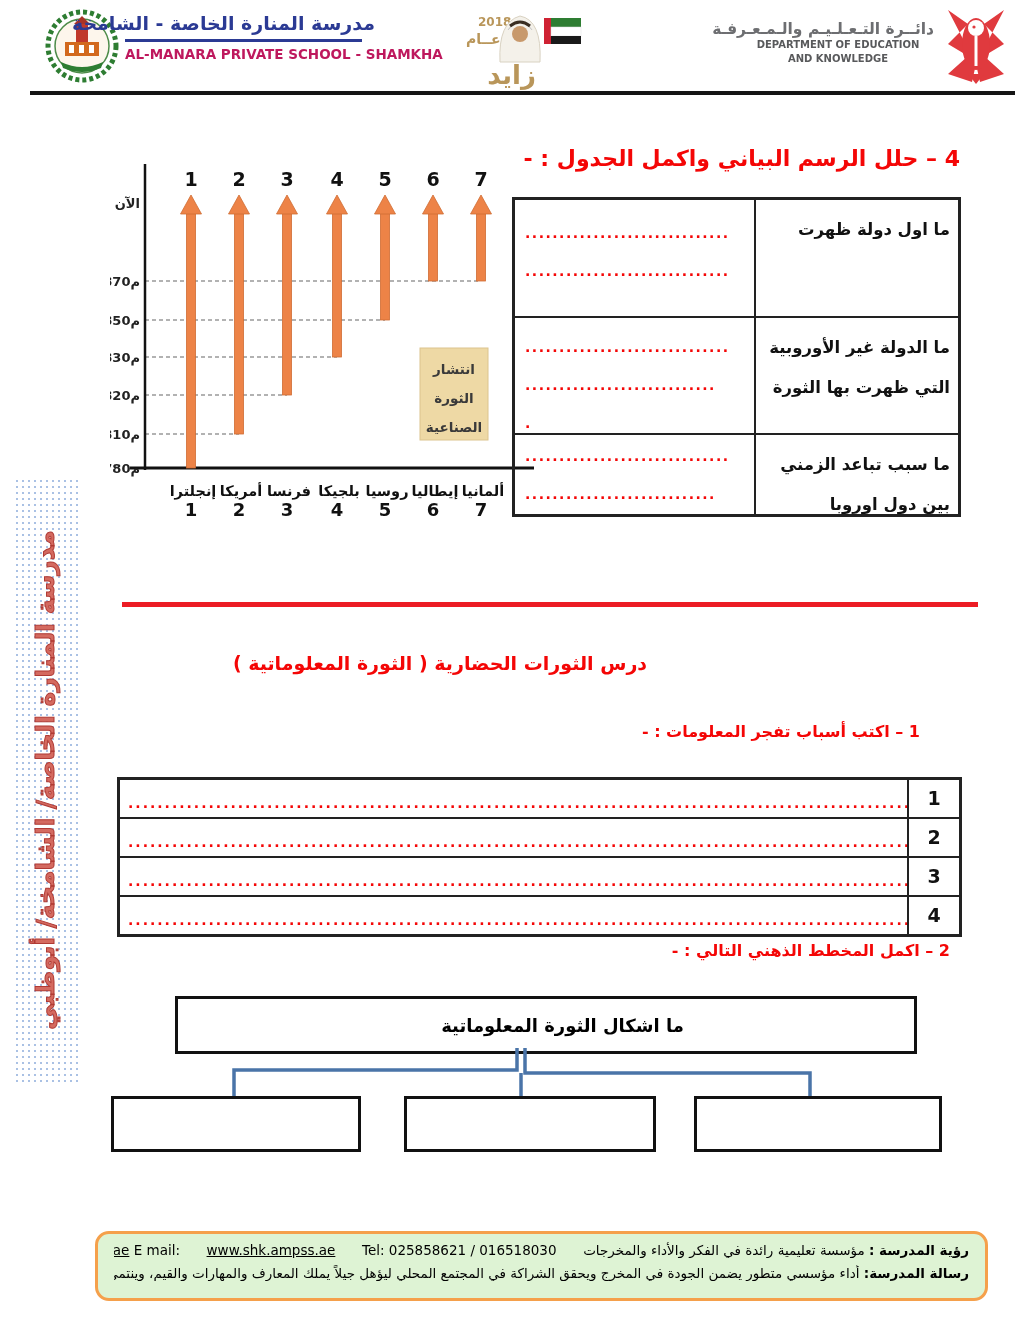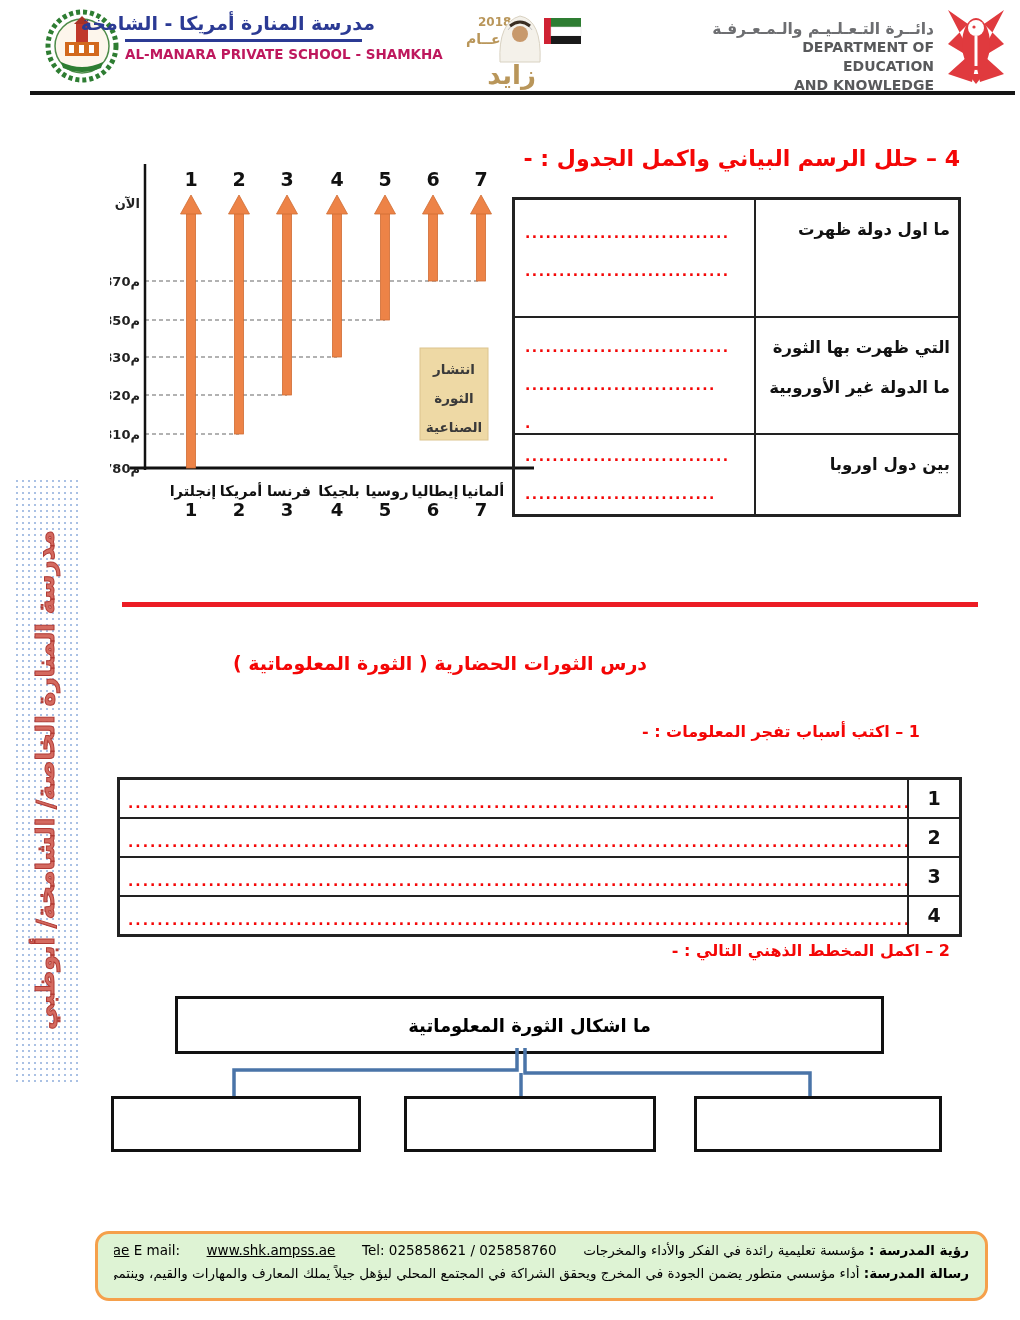--- a/index.html
+++ b/index.html
@@ -7,21 +7,21 @@
   .page{position:relative;width:1020px;height:1320px;background:#ffffff;margin:0 auto;overflow:hidden;}
 
   
   .hdr-rule{position:absolute;left:30px;top:91px;width:985px;height:4px;background:#151515;}
   .school-names{position:absolute;left:125px;top:12px;width:250px;}
   .school-ar{color:#2b3a94;font-size:19px;font-weight:bold;direction:rtl;text-align:left;white-space:nowrap;}
   .school-line{width:237px;height:3px;background:#2b3a94;margin:5px 0 4px 0;}
   .school-en{color:#be185d;font-size:13.5px;font-weight:bold;white-space:nowrap;}
   .dept-block{position:absolute;left:742px;top:20px;width:192px;}
   .dept-ar{color:#6d6e71;font-size:15.5px;font-weight:bold;direction:rtl;text-align:right;white-space:nowrap;}
-  .dept-en{color:#58595b;font-size:14px;font-weight:bold;text-align:right;line-height:1.35;}
+  .dept-en{color:#58595b;font-size:10px;font-weight:bold;text-align:center;line-height:1.35;}
   .logo-abs{position:absolute;}
 
   
   .watermark{position:absolute;left:14px;top:478px;width:64px;height:605px;
     background-image:radial-gradient(#aac1e4 1px,transparent 1.3px);background-size:6px 6px;}
   .watermark-text{position:absolute;left:-268px;top:272px;width:600px;height:60px;
     transform:rotate(-90deg);direction:rtl;text-align:center;line-height:60px;
     font-size:25px;font-weight:bold;color:#d46a60;-webkit-text-stroke:1px #b03a34;white-space:nowrap;}
 
   
@@ -48,21 +48,21 @@
   .num-table{position:absolute;left:117px;top:777px;width:841px;direction:rtl;
     display:grid;grid-template-columns:52px 1fr;grid-auto-rows:39px;border:2px solid #222;}
   .num-table>div{border:1px solid #222;overflow:hidden;}
   .ncell{font-size:19px;font-weight:bold;text-align:center;line-height:37px;color:#111;}
   .dcell{direction:ltr;color:#f40606;font-size:14px;font-weight:bold;letter-spacing:2px;
     white-space:nowrap;padding:15px 8px 0 8px;}
 
   
   .mm-box{position:absolute;border:3.5px solid #111;background:#fff;}
   .mm-root{left:175px;top:996px;width:703px;height:52px;display:flex;align-items:center;justify-content:center;
-    font-size:18px;font-weight:bold;direction:rtl;}
+    font-size:18px;font-weight:bold;direction:rtl;padding-left:33px;}
   .mm-c1{left:111px;top:1096px;width:244px;height:50px;}
   .mm-c2{left:404px;top:1096px;width:246px;height:50px;}
   .mm-c3{left:694px;top:1096px;width:242px;height:50px;}
 
   
   .footer-box{position:absolute;left:95px;top:1231px;width:893px;height:70px;box-sizing:border-box;
     background:#def3d4;border:3px solid #f5a04b;border-radius:14px;direction:rtl;
     padding:8px 16px 0 16px;font-size:13.5px;color:#000;}
   .footer-line{white-space:nowrap;overflow:hidden;}
   .footer-line+.footer-line{margin-top:7px;}
@@ -83,21 +83,21 @@
     <rect x="33" y="18" width="12" height="20" fill="#c0392b"></rect>
     <polygon points="31,18 47,18 39,10" fill="#a93226"></polygon>
     <rect x="22" y="36" width="34" height="14" fill="#d2691e"></rect>
     <rect x="26" y="39" width="5" height="8" fill="#fff"></rect>
     <rect x="36" y="39" width="5" height="8" fill="#fff"></rect>
     <rect x="46" y="39" width="5" height="8" fill="#fff"></rect>
     <path d="M18 56 Q39 66 60 56 L58 62 Q39 70 20 62 Z" fill="#2e7d32"></path>
   </svg>
 
   <div class="school-names">
-    <div class="school-ar">مدرسة المنارة أمريكا - الشامخة</div>
+    <div class="school-ar">مدرسة المنارة الخاصة - الشامخة</div>
     <div class="school-line"></div>
     <div class="school-en">AL-MANARA PRIVATE SCHOOL - SHAMKHA</div>
   </div>
 
   <svg class="logo-abs" style="left:448px;top:4px" width="140" height="86" viewBox="0 0 140 86">
     <text x="30" y="22" font-size="12" font-weight="bold" fill="#b9965a" font-family="DejaVu Sans, sans-serif">2018</text>
     <text x="18" y="40" font-size="14" font-weight="bold" fill="#b9965a" font-family="DejaVu Sans, sans-serif">عــام</text>
     <path d="M52 58 Q50 18 72 12 Q94 16 92 58 Z" fill="#f4f1ea" stroke="#d9d2c2" stroke-width="1"></path>
     <circle cx="72" cy="30" r="8" fill="#c8996c"></circle>
     <path d="M60 26 Q72 10 84 26 Q78 18 72 18 Q66 18 60 26Z" fill="#ffffff" stroke="#cccccc"></path>
@@ -193,29 +193,30 @@
 
   <div class="ans-table">
     <div class="qcell">
       <div>ما اول دولة ظهرت</div>
     </div>
     <div class="acell r1">
       <span>..............................</span>
         <span>..............................</span>
     </div>
     <div class="qcell">
-      <div>التي ظهرت بها الثورة</div>
-        <div>ما الدولة غير الأوروبية</div>
+      <div>ما الدولة غير الأوروبية</div>
+        <div>التي ظهرت بها الثورة</div>
     </div>
     <div class="acell r2">
       <span>..............................</span>
         <span>............................</span>
         <span>.</span>
     </div>
     <div class="qcell">
+      <div>ما سبب تباعد الزمني</div>
         <div>بين دول اوروبا</div>
     </div>
     <div class="acell r3">
       <span>..............................</span>
         <span>............................</span>
     </div>
   </div>
 
   <div class="red-divider"></div>
   <div class="lesson-title red">درس الثورات الحضارية ( الثورة المعلوماتية )</div>
@@ -245,21 +246,21 @@
 
   <div class="mm-box mm-c1"></div>
   <div class="mm-box mm-c2"></div>
   <div class="mm-box mm-c3"></div>
 
   <div class="footer-box">
     <div class="footer-line">
       <span class="seg b">رؤية المدرسة :</span>
       <span class="seg">مؤسسة تعليمية  رائدة في الفكر والأداء والمخرجات</span>
       <span class="gap"></span>
-      <span class="seg lat">Tel: 025858621 / 025858760</span>
+      <span class="seg lat">Tel: 025858621 / 016518030</span>
       <span class="gap"></span>
       <span class="seg lat u">www.shk.ampss.ae</span>
       <span class="gap"></span>
       <span class="seg lat">E mail:</span>
       <span class="seg lat u">info@ampss.ae</span>
     </div>
     <div class="footer-line">
       <span class="seg b">رسالة المدرسة:</span>
       <span class="seg">أداء مؤسسي متطور يضمن الجودة في المخرج ويحقق الشراكة في المجتمع المحلي ليؤهل جيلاً يملك المعارف والمهارات والقيم، وينتمي للوطن</span>
     </div>

